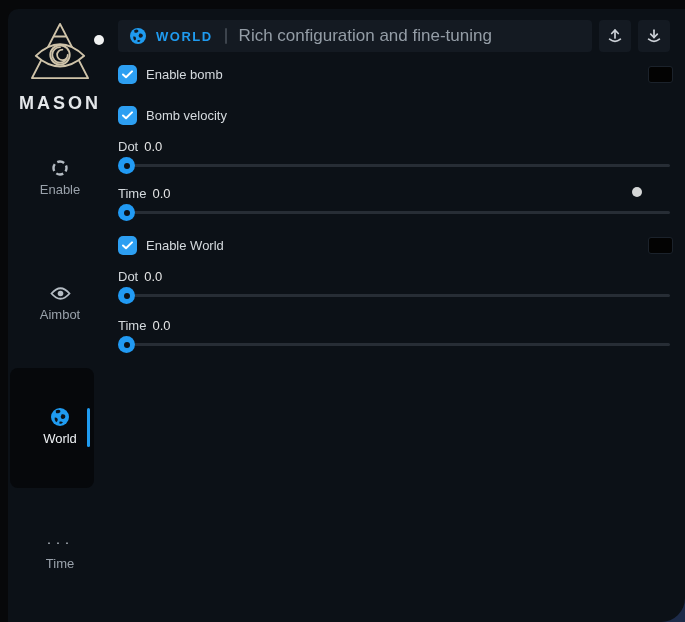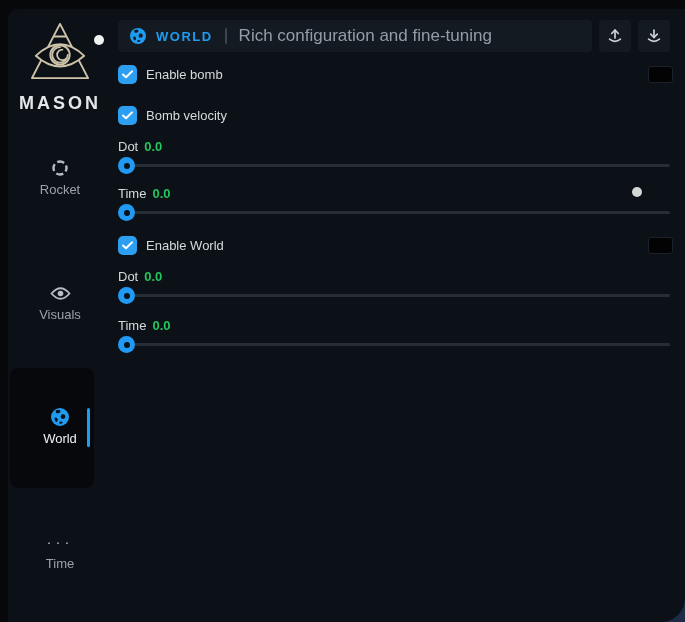--- a/index.html
+++ b/index.html
@@ -36,21 +36,21 @@
   
   .cb-row{display:flex;align-items:center;height:20px;}
   .checkbox{width:19px;height:19px;border-radius:5px;background:#2d9ff2;display:flex;
             align-items:center;justify-content:center;margin-right:9px;cursor:pointer;flex:none;}
   .cb-label{font-size:13px;color:#d5dade;}
   .swatch{margin-left:auto;margin-right:-3px;width:25px;height:17px;border-radius:3px;
           border:1px solid #1b222b;box-sizing:border-box;cursor:pointer;}
   .slider-group{}
   .s-label-row{height:18px;display:flex;align-items:flex-start;gap:6px;font-size:13px;}
   .s-label{color:#d5dade;}
-  .s-value{color:#22c55e;font-weight:700;}
+  .s-value{color:#e5e5e5;font-weight:400;}
   .s-track-row{height:17px;position:relative;cursor:pointer;}
   .track{position:absolute;left:1px;right:0;top:7px;height:3px;background:#272d35;border-radius:2px;}
   .thumb{position:absolute;left:0;top:0;width:17px;height:17px;border-radius:50%;
          background:#219af3;display:flex;align-items:center;justify-content:center;cursor:pointer;}
   .thumb-hole{width:6px;height:6px;border-radius:50%;background:#0c1117;}
   .mt12{margin-top:12px}.mt14{margin-top:14px}.mt15{margin-top:21px}
   
   .cursor-dot{position:absolute;width:10px;height:10px;border-radius:50%;}
   #dot1{left:94px;top:35px;background:#f1f2f2;}
   #dot2{left:632px;top:187px;background:#d5d7d7;}
@@ -79,31 +79,31 @@
 
       <div class="nav-selected-box"></div>
       <div class="nav-accent-bar"></div>
 
       <div class="nav-item" style="top:150px">
         <span class="nav-icon">
           <svg width="18" height="18" viewBox="0 0 18 18" fill="none" stroke="#b5bcc3" stroke-width="2.4">
             <circle cx="9" cy="9" r="6.5" stroke-dasharray="7.2 3" stroke-dashoffset="3.6"></circle>
           </svg>
         </span>
-        <span class="nav-label">Rocket</span>
+        <span class="nav-label">Enable</span>
       </div>
 
       <div class="nav-item" style="top:275px">
         <span class="nav-icon">
           <svg width="21" height="15" viewBox="0 0 21 15" fill="none">
             <path d="M1.5 7.5 Q10.5 -3 19.5 7.5 Q10.5 18 1.5 7.5 Z" stroke="#b5bcc3" stroke-width="1.8"></path>
             <circle cx="10.5" cy="7.5" r="2.8" fill="#b5bcc3"></circle>
           </svg>
         </span>
-        <span class="nav-label">Visuals</span>
+        <span class="nav-label">Aimbot</span>
       </div>
 
       <div class="nav-item" style="top:399px">
         <span class="nav-icon">
           <svg width="18" height="18" viewBox="0 0 16 16">
             <circle cx="8" cy="8" r="8" fill="#1f9bf0"></circle>
             <path d="M4.2 2.2 Q6.8 1 8.2 2.2 Q9 3.6 7.2 4.4 Q5 5.2 4.4 4.2 Z" fill="#0c1117"></path>
             <path d="M9.5 5.6 Q12.4 5 12.8 7.2 Q13 9.4 10.8 9.8 Q8.8 10 8.6 7.8 Z" fill="#0c1117"></path>
             <path d="M3.2 8.6 Q5.6 8.2 6 10 Q6.3 12 4.6 12.6 Q3 11.2 3.2 8.6 Z" fill="#0c1117"></path>
             <path d="M7.4 12.2 Q9.4 11.6 10.6 12.8 Q9.4 14.4 7.6 14 Z" fill="#0c1117"></path>

